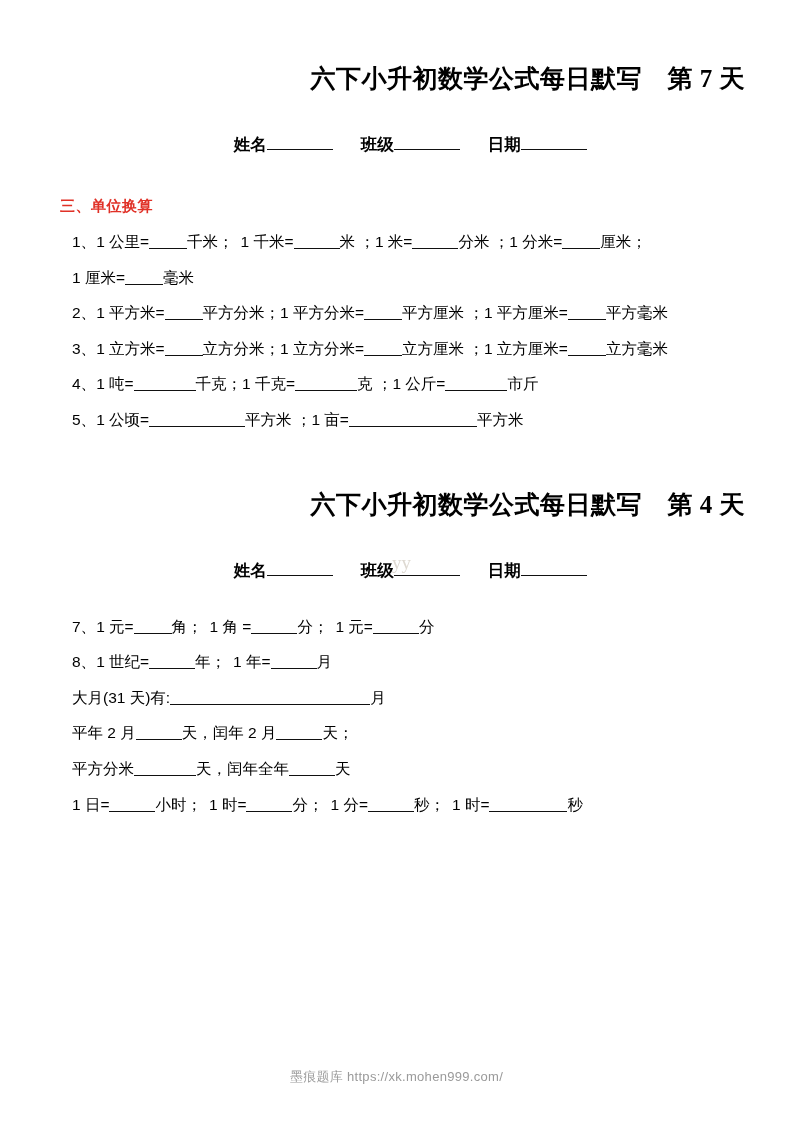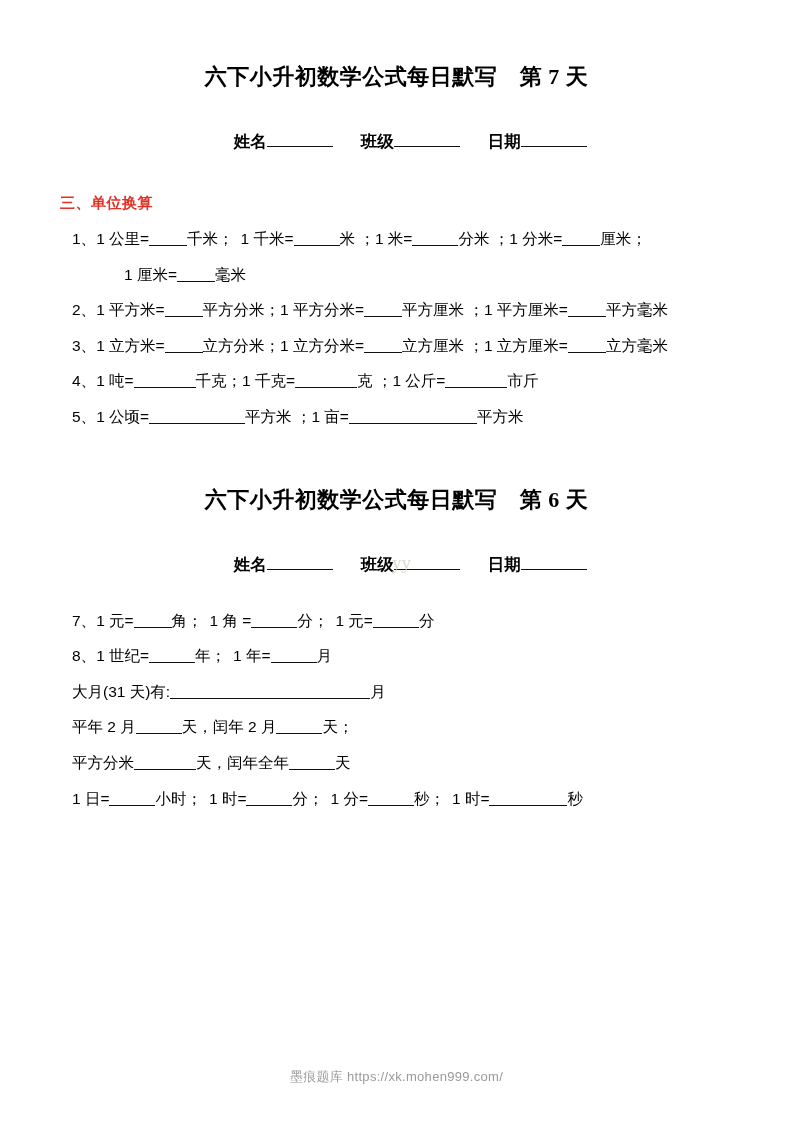--- a/index.html
+++ b/index.html
@@ -20,24 +20,24 @@
   .page {
     position: relative;
     width: 793px;
     height: 1122px;
     box-sizing: border-box;
     padding: 0 48px;
   }
 
   
   .doc-title {
-    text-align: center;
+    text-align: right;
     font-family: "Liberation Serif", "DejaVu Serif", serif;
     font-weight: bold;
-    font-size: 22px;
+    font-size: 25px;
     letter-spacing: 0.5px;
     margin: 0;
     white-space: pre;
   }
   .title-block-1 { padding-top: 62px; }
   .title-block-2 { padding-top: 58px; }
 
   .meta-line {
     text-align: center;
     font-size: 16.5px;
@@ -64,21 +64,21 @@
 
   
   .q {
     font-size: 15.5px;
     margin-top: 17px;
     margin-left: 24px;
     line-height: 1.2;
     white-space: nowrap;
   }
   .q.tight { margin-top: 15px; }
-  .q.indent { margin-left: 76px; }
+  .q.indent { margin-left: 24px; }
 
   .blank {
     display: inline-block;
     border-bottom: 1.4px solid #111;
     vertical-align: -2px;
     height: 15px;
   }
   .b-sm { width: 38px; }
   .b-md { width: 46px; }
   .b-lg { width: 62px; }
@@ -145,21 +145,21 @@
     <div class="q">
       <span>4、</span><span>1 吨=</span><span class="blank b-lg"></span><span>千克；</span><span>1 千克=</span><span class="blank b-lg"></span><span>克 ；</span><span>1 公斤=</span><span class="blank b-lg"></span><span>市斤</span>
     </div>
 
     <div class="q">
       <span>5、</span><span>1 公顷=</span><span class="blank b-xxl"></span><span>平方米 ；</span><span>1 亩=</span><span class="blank b-huge" style="width:128px"></span><span>平方米</span>
     </div>
   </div>
 
   <div class="title-block-2">
-    <h1 class="doc-title">六下小升初数学公式每日默写　第 6 天</h1>
+    <h1 class="doc-title">六下小升初数学公式每日默写　第 4 天</h1>
 
     <div class="meta-line">
       <span class="seg">姓名</span><span class="u u-name"></span><span class="meta-gap"></span><span class="seg">班级</span><span class="u u-class"></span><span class="meta-gap"></span><span class="seg">日期</span><span class="u u-date"></span>
     </div>
 
 
     <div class="q">
       <span>7、</span><span>1 元=</span><span class="blank b-sm"></span><span>角；</span><span class="sp"></span><span>1 角 =</span><span class="blank b-md"></span><span>分；</span><span class="sp"></span><span>1 元=</span><span class="blank b-md"></span><span>分</span>
     </div>
 

